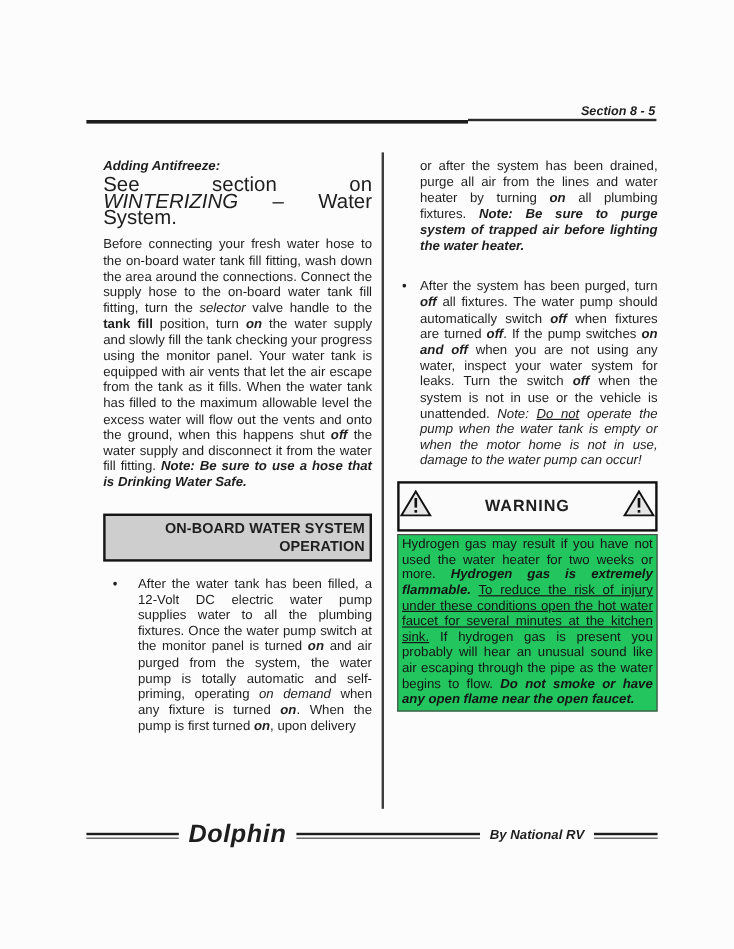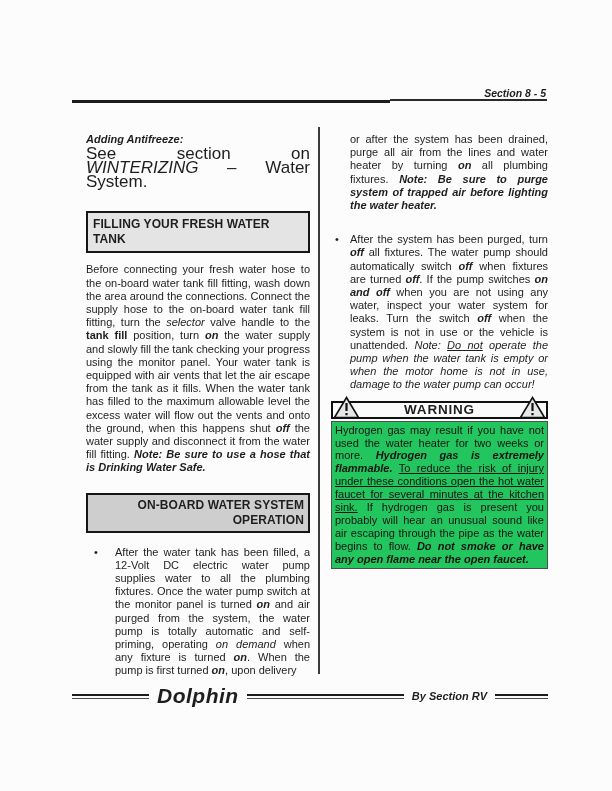--- a/index.html
+++ b/index.html
@@ -39,21 +39,21 @@
   
   .bullet-item{display:flex;margin-top:13px;}
   .bullet-item .bullet-marker{flex:none;width:21px;margin-left:8px;font-size:11px;line-height:13.2px;}
   .bullet-item .bullet-text{flex:1;}
   .col-right .bullet-item .bullet-marker{width:15px;margin-left:4px;}
   .cont-para{margin:6px 0 0 19px;}
   
   .warning-box{margin-top:9px;}
   .warning-header{
     border:2.5px solid #101010;background:#fbfbfb;
-    display:flex;align-items:center;justify-content:space-between;padding:2px 0;height:18px;box-sizing:border-box;
+    display:flex;align-items:center;justify-content:space-between;padding:2px 0;height:42px;box-sizing:border-box;
   }
   .warning-title{font-weight:700;font-size:13.5px;letter-spacing:.8px;}
   .warning-body{
     margin-top:2px;border:1px solid #4e4e4e;background:#22c55e;
     padding:2px 3px;font-size:11px;line-height:12.9px;text-align:justify;color:#141414;
   }
   
   .footer{position:absolute;left:72px;top:686px;width:476px;display:flex;align-items:center;}
   .dline{height:5px;border-top:2px solid #1d1d1d;border-bottom:1px solid #4a4a4a;box-sizing:border-box;}
   .dline.left{width:77px;}
@@ -70,21 +70,20 @@
   <div class="header-section">Section 8 - 5</div>
   <div class="header-rule-thick"></div>
   <div class="header-rule-thin"></div>
 
   <div class="column-divider"></div>
 
   <div class="col-left">
     <div class="antifreeze-heading">Adding Antifreeze:</div>
     <div class="antifreeze-text body-text"><span>See section on </span><span class="st-i">WINTERIZING</span><span> – Water System.</span></div>
 
-    <div class="section-box filling">FILLING YOUR FRESH WATER TANK</div>
 
     <div class="para-filling body-text"><span>Before connecting your fresh water hose to the on-board water tank fill fitting, wash down the area around the connections. Connect the supply hose to the on-board water tank fill fitting, turn the </span><span class="st-i">selector</span><span> valve handle to the </span><span class="st-b">tank fill</span><span> position, turn </span><span class="st-b st-i">on</span><span> the water supply and slowly fill the tank checking your progress using the monitor panel. Your water tank is equipped with air vents that let the air escape from the tank as it fills. When the water tank has filled to the maximum allowable level the excess water will flow out the vents and onto the ground, when this happens shut </span><span class="st-b st-i">off</span><span> the water supply and disconnect it from the water fill fitting. </span><span class="st-b st-i">Note: Be sure to use a hose that is Drinking Water Safe.</span></div>
 
     <div class="section-box onboard">ON-BOARD WATER SYSTEM OPERATION</div>
 
     <div class="bullet-item">
       <span class="bullet-marker">•</span>
       <span class="bullet-text body-text"><span>After the water tank has been filled, a 12-Volt DC electric water pump supplies water to all the plumbing fixtures. Once the water pump switch at the monitor panel is turned </span><span class="st-b st-i">on</span><span> and air purged from the system, the water pump is totally automatic and self-priming, operating </span><span class="st-i">on demand</span><span> when any fixture is turned </span><span class="st-b st-i">on</span><span>. When the pump is first turned </span><span class="st-b st-i">on</span><span>, upon delivery</span></span>
     </div>
   </div>
@@ -116,17 +115,17 @@
         </span>
       </div>
       <div class="warning-body"><span>Hydrogen gas may result if you have not used the water heater for two weeks or more. </span><span class="st-b st-i">Hydrogen gas is extremely flammable.</span><span> </span><span class="st-u">To reduce the risk of injury under these conditions open the hot water faucet for several minutes at the kitchen sink.</span><span> If hydrogen gas is present you probably will hear an unusual sound like air escaping through the pipe as the water begins to flow. </span><span class="st-b st-i">Do not smoke or have any open flame near the open faucet.</span></div>
     </div>
   </div>
 
   <div class="footer">
     <div class="dline left"></div>
     <div class="footer-brand">Dolphin</div>
     <div class="dline mid"></div>
-    <div class="footer-byline">By Section RV</div>
+    <div class="footer-byline">By National RV</div>
     <div class="dline right"></div>
   </div>
 
 </div>
 
 </body></html>

